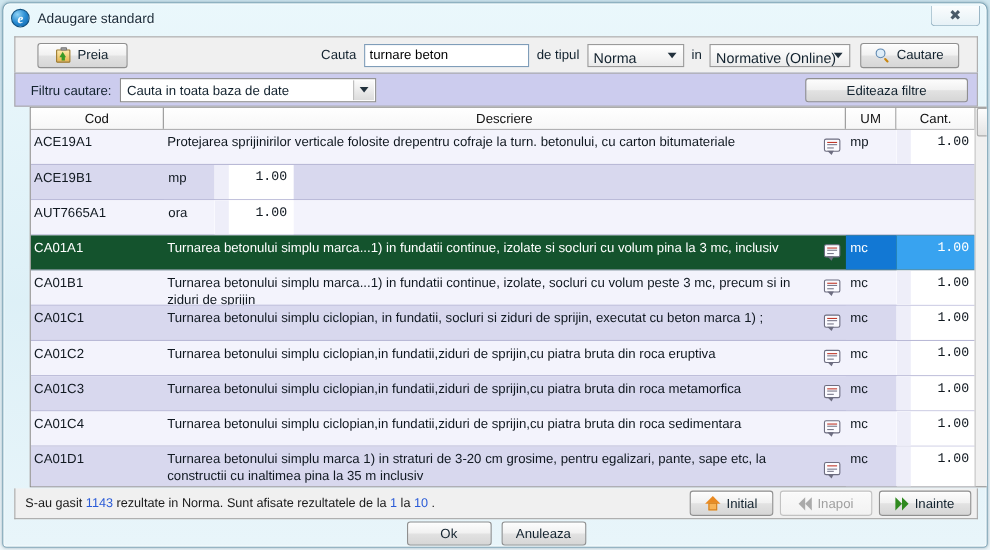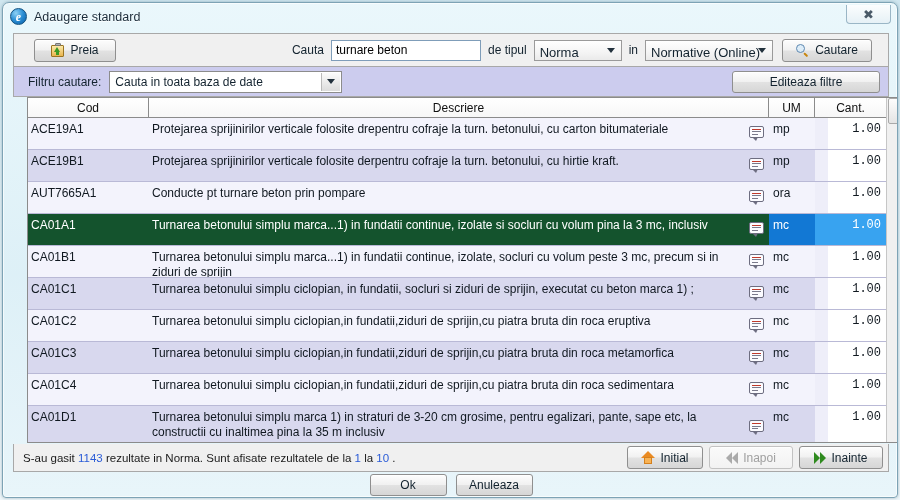--- a/index.html
+++ b/index.html
@@ -523,39 +523,25 @@
                 <span class="tail"></span>
                 <span class="ln l1"></span>
                 <span class="ln l2"></span>
                 <span class="ln l3"></span>
               </span></div>
             <div class="cell um">mp</div>
             <div class="cell cant">1.00</div>
           </div>
           <div class="row even" style="height: 32px;">
             <div class="cell cod">ACE19B1</div>
-            <div class="cell desc"><span>Protejarea sprijinirilor verticale folosite derpentru cofraje la turn. betonului, cu hirtie kraft.</span><span class="note-icon">
-                <span class="bub"></span>
-                <span class="tail"></span>
-                <span class="ln l1"></span>
-                <span class="ln l2"></span>
-                <span class="ln l3"></span>
-              </span></div>
             <div class="cell um">mp</div>
             <div class="cell cant">1.00</div>
           </div>
           <div class="row odd" style="height: 32px;">
             <div class="cell cod">AUT7665A1</div>
-            <div class="cell desc"><span>Conducte pt turnare beton prin pompare</span><span class="note-icon">
-                <span class="bub"></span>
-                <span class="tail"></span>
-                <span class="ln l1"></span>
-                <span class="ln l2"></span>
-                <span class="ln l3"></span>
-              </span></div>
             <div class="cell um">ora</div>
             <div class="cell cant">1.00</div>
           </div>
           <div class="row sel" style="height: 32px;">
             <div class="cell cod">CA01A1</div>
             <div class="cell desc"><span>Turnarea betonului simplu marca...1) in fundatii continue, izolate si socluri cu volum pina la 3 mc, inclusiv</span><span class="note-icon">
                 <span class="bub"></span>
                 <span class="tail"></span>
                 <span class="ln l1"></span>
                 <span class="ln l2"></span>

